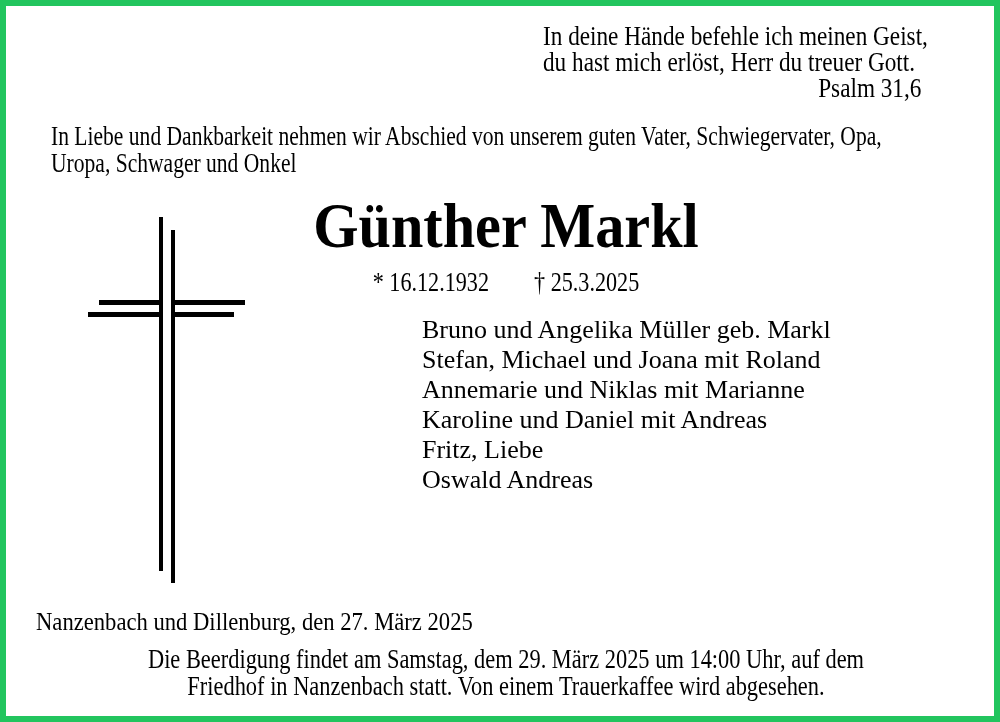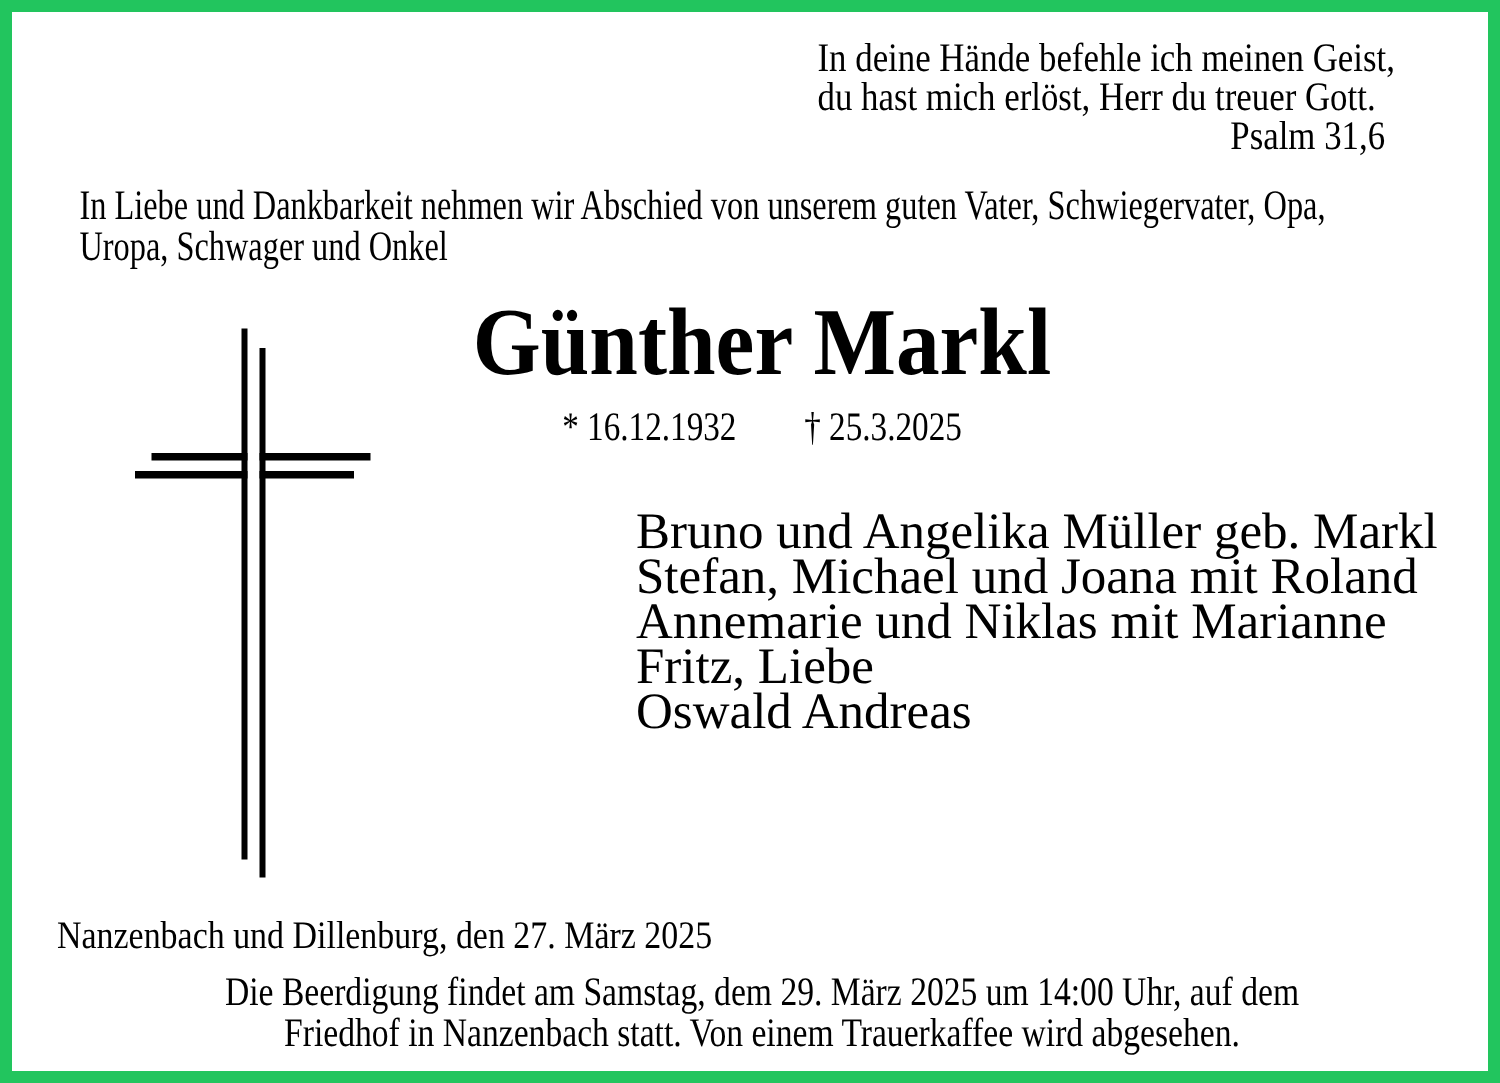--- a/index.html
+++ b/index.html
@@ -2,21 +2,21 @@
 <html><head>
 <meta charset="utf-8">
 <style>
   html, body { margin: 0; padding: 0; background: #ffffff; }
   .notice {
     position: relative;
     width: 1000px;
     height: 722px;
     box-sizing: border-box;
     background: #ffffff;
-    border: 8px solid #22c55e;
+    border: 6px solid #22c55e;
     overflow: hidden;
     font-family: "Liberation Serif", "DejaVu Serif", serif;
     color: #000000;
   }
 
   
   .psalm {
     position: absolute;
     left: 537px;
     top: 17px;
@@ -79,22 +79,22 @@
     font-size: 27px;
     line-height: 30px;
     transform: scaleX(0.82);
     transform-origin: 50% 0;
   }
 
   
   .mourners {
     position: absolute;
     left: 416px;
-    top: 332px;
-    font-size: 34px;
+    top: 309px;
+    font-size: 26px;
     line-height: 30px;
     white-space: nowrap;
   }
 
   
   .place-date {
     position: absolute;
     left: 30px;
     top: 601px;
     font-size: 26px;
@@ -147,20 +147,21 @@
 
   <div class="dates">
     <span>* 16.12.1932</span>
     <span>† 25.3.2025</span>
   </div>
 
   <div class="mourners">
     <div>Bruno und Angelika Müller geb. Markl</div>
     <div>Stefan, Michael und Joana mit Roland</div>
     <div>Annemarie und Niklas mit Marianne</div>
+    <div>Karoline und Daniel mit Andreas</div>
     <div>Fritz, Liebe</div>
     <div>Oswald Andreas</div>
   </div>
 
   <div class="place-date">Nanzenbach und Dillenburg, den 27. März 2025</div>
 
   <div class="funeral">
     <div>Die Beerdigung findet am Samstag, dem 29. März 2025 um 14:00 Uhr, auf dem</div>
     <div>Friedhof in Nanzenbach statt. Von einem Trauerkaffee wird abgesehen.</div>
   </div>

